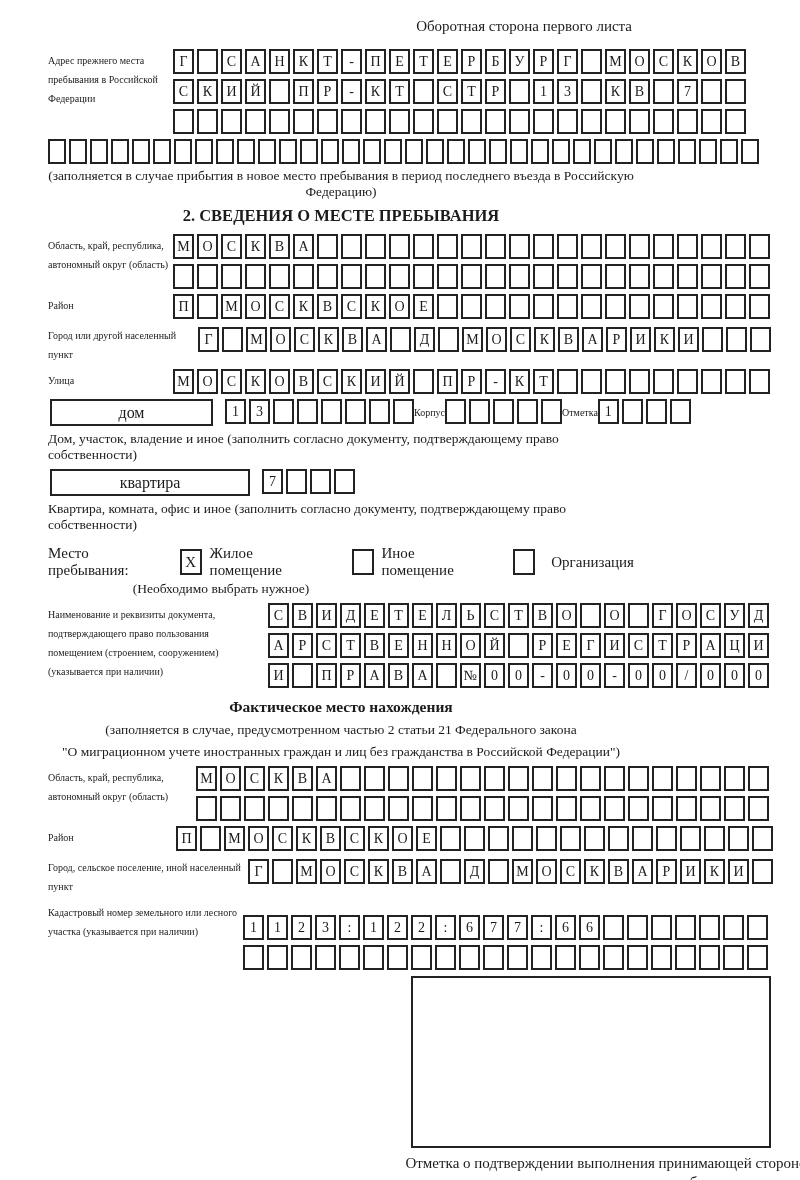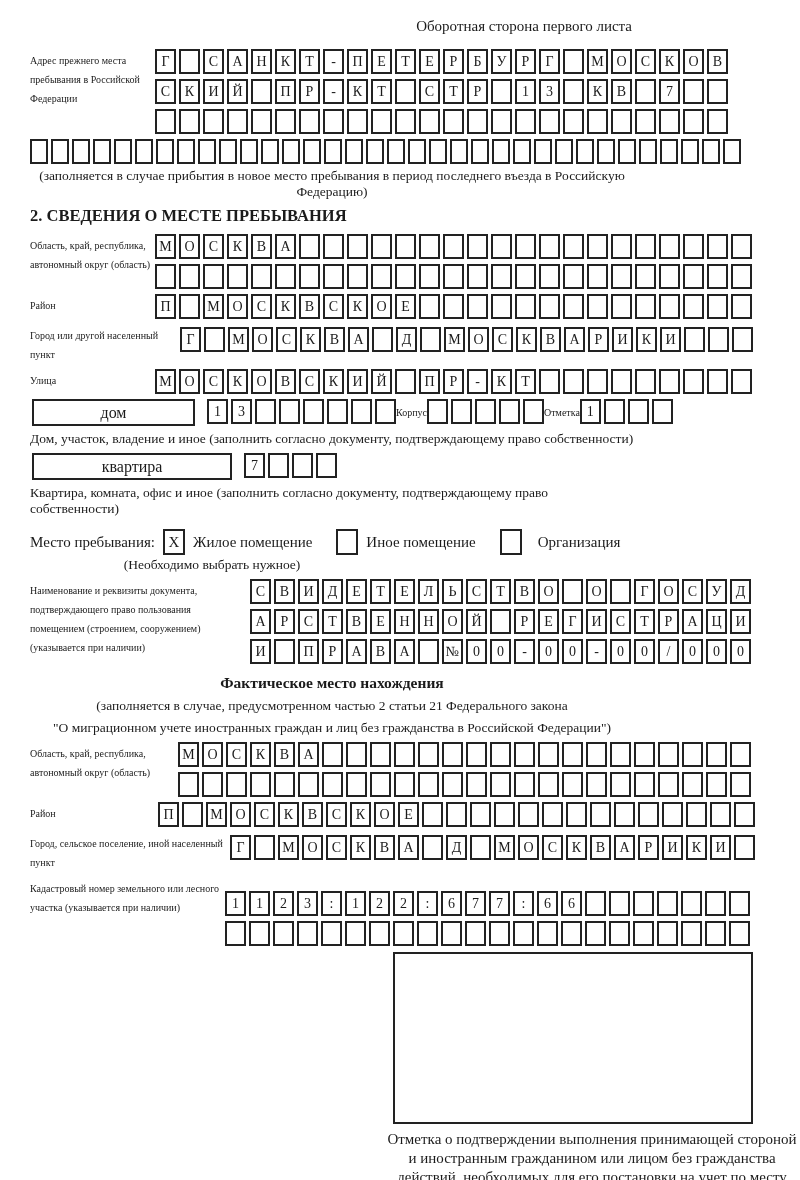--- a/index.html
+++ b/index.html
@@ -1,35 +1,35 @@
 <!DOCTYPE html>
 <html><head>
 <meta charset="utf-8">
 <style>
   html,body{margin:0;padding:0;background:#ffffff;}
   body{width:800px;height:1180px;overflow:hidden;
        font-family:"Liberation Serif","DejaVu Serif",serif;color:#1b1b1b;}
-  .page{width:664px;height:1180px;box-sizing:border-box;padding:16px 30px 0 30px;position:relative;}
+  .page{width:664px;height:1180px;box-sizing:border-box;padding:16px 30px 0 48px;position:relative;}
 
   .header-note{text-align:right;font-size:15px;margin:2px 2px 14px 0;}
 
   .row{display:flex;align-items:flex-start;margin-bottom:5px;}
   .lbl{font-size:10px;line-height:19px;box-sizing:border-box;padding:2px 4px 0 0;flex:0 0 auto;}
   .w125{width:125px;} .w150{width:150px;} .w148{width:148px;} .w128{width:128px;}
   .w200{width:200px;} .w220{width:220px;} .w195{width:195px;}
 
   .rows{display:flex;flex-direction:column;gap:5px;}
   .cells{display:flex;gap:3px;flex-wrap:nowrap;}
   .cell{display:inline-flex;align-items:center;justify-content:center;
         width:17px;height:21px;border:2px solid #222;font-size:14px;line-height:1;
         background:#fff;flex:0 0 auto;}
   .cells-sm .cell{width:14px;height:21px;}
 
   .note{font-size:13.5px;text-align:center;margin:2px 0 6px 0;}
-  .h2{font-size:16.5px;font-weight:bold;text-align:left;margin:4px 0 8px 0;}
+  .h2{font-size:16.5px;font-weight:bold;text-align:center;margin:4px 0 8px 0;}
   .h3{font-size:15.5px;font-weight:bold;text-align:center;margin:10px 0 6px 0;}
 
   .labelbox{box-sizing:border-box;border:2px solid #222;height:27px;display:flex;
             align-items:center;justify-content:center;font-size:16px;flex:0 0 auto;}
   .lb-dom{width:163px;margin-left:2px;margin-right:12px;}
   .lb-kv{width:200px;margin-left:2px;margin-right:12px;}
   .inline-lbl{font-size:10px;line-height:27px;flex:0 0 auto;}
   .caption{font-size:13.5px;margin:0 0 6px 0;}
 
   .mesto{display:flex;align-items:center;margin:12px 0 2px 0;}

